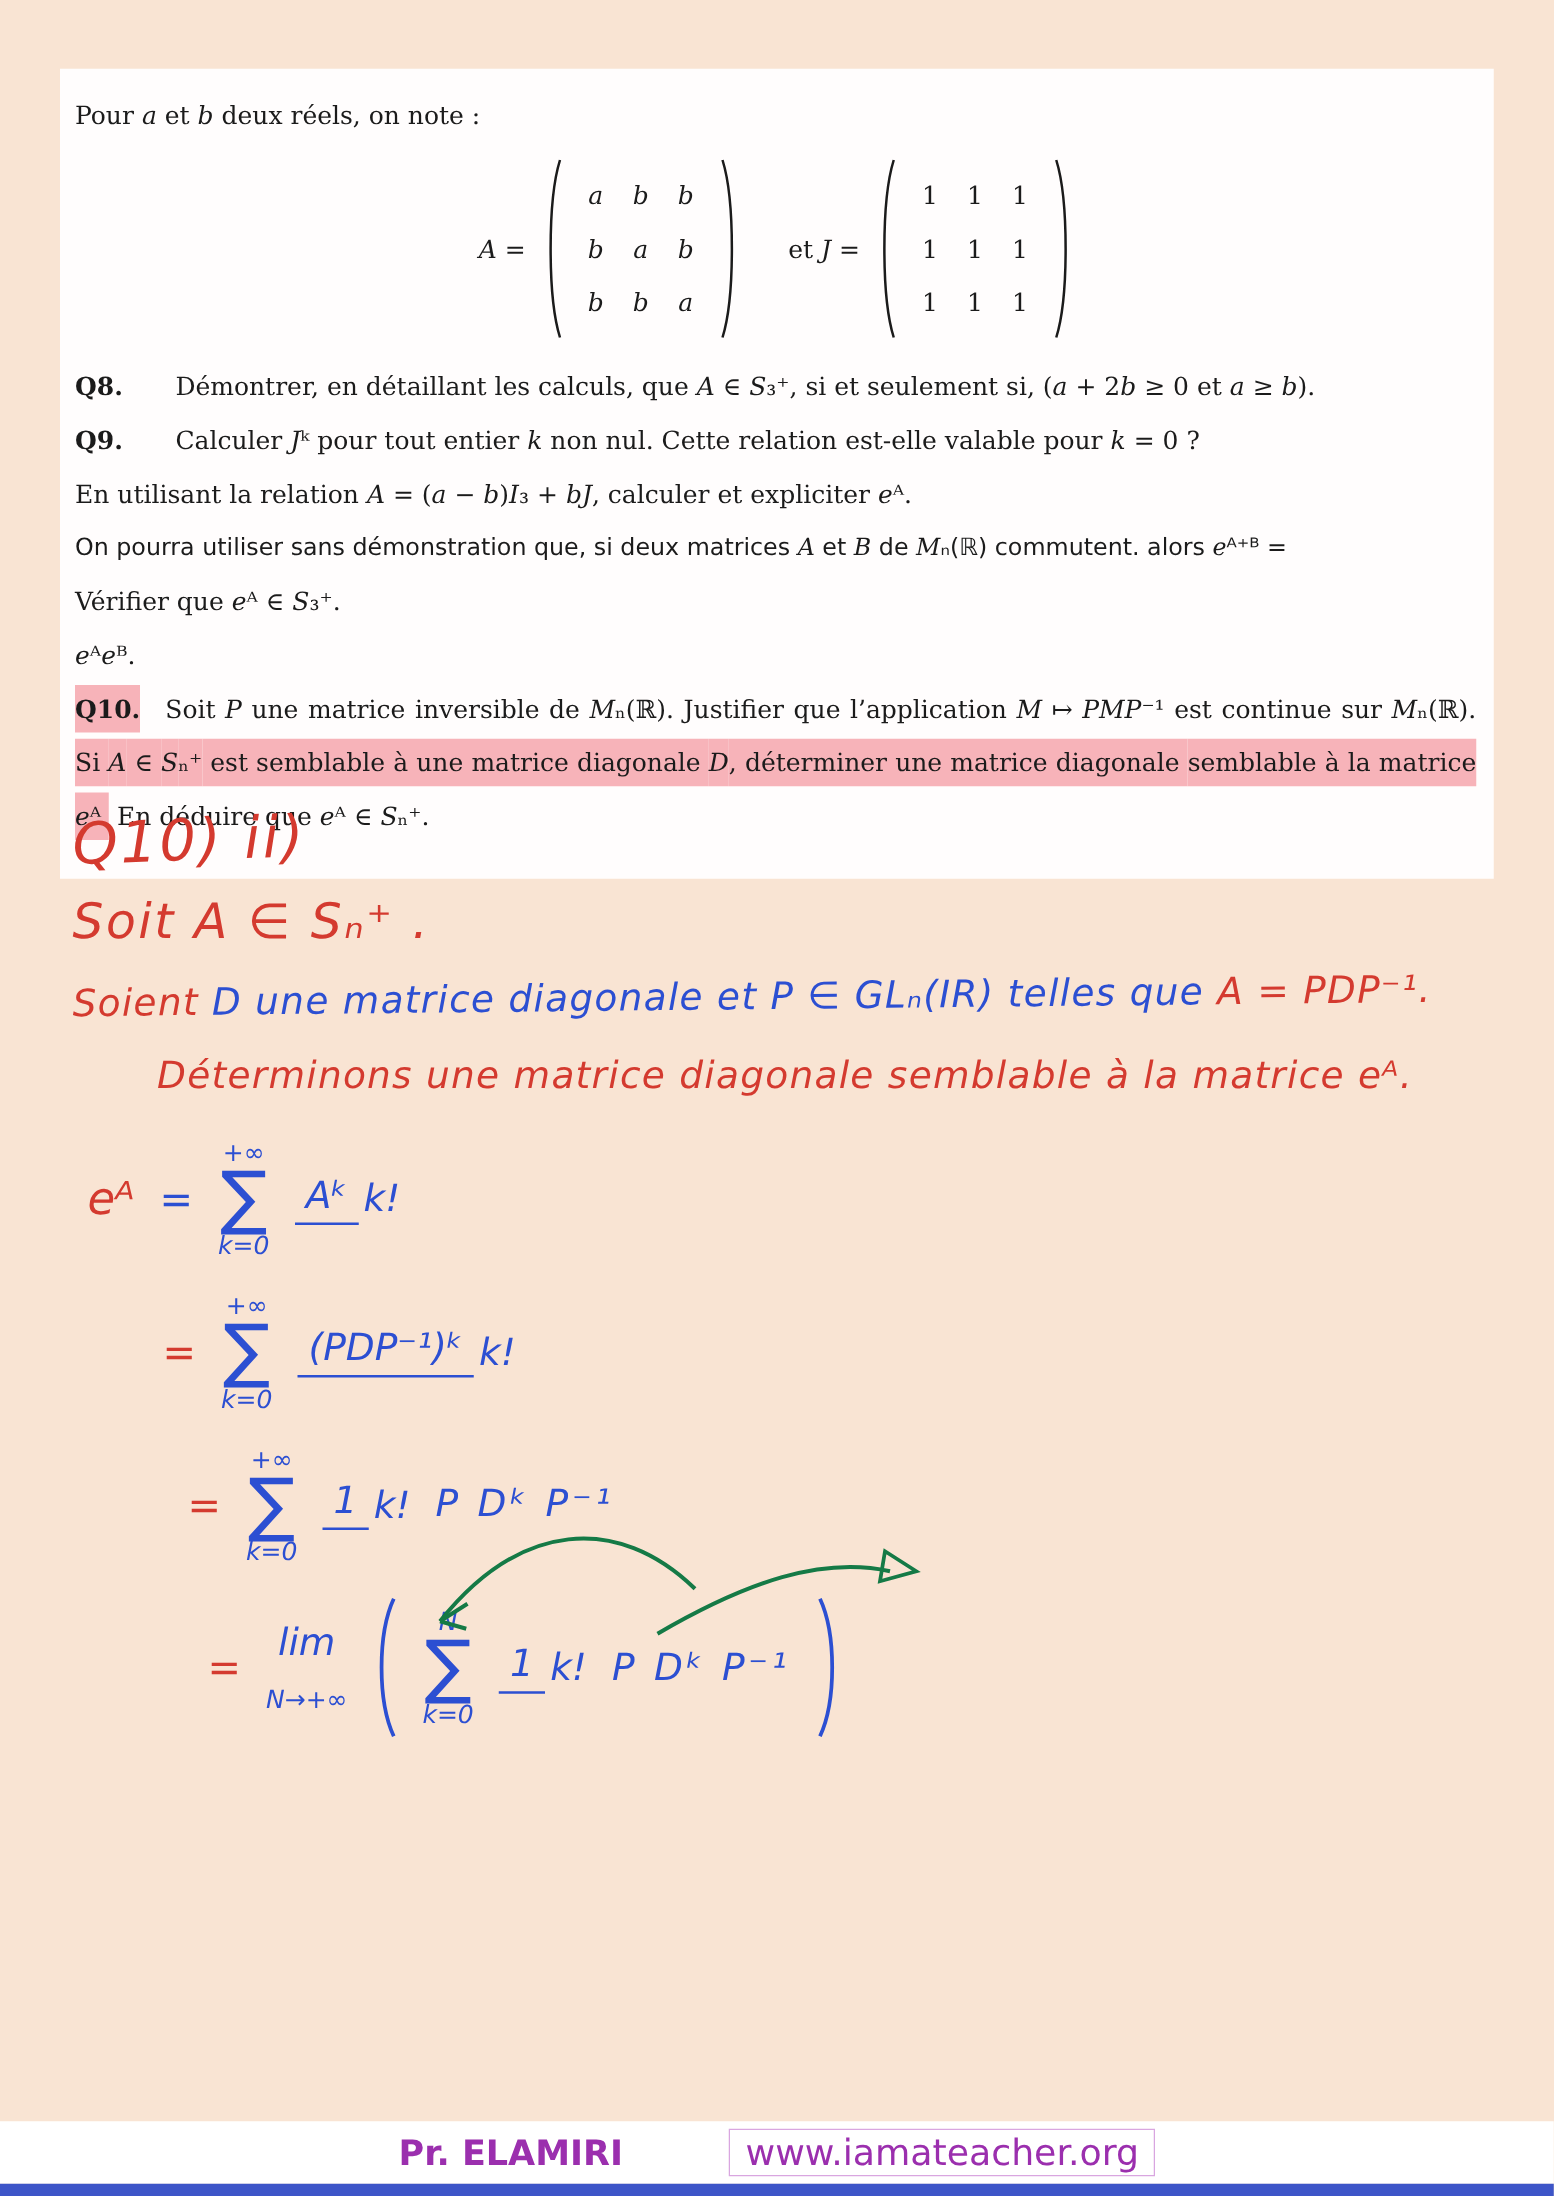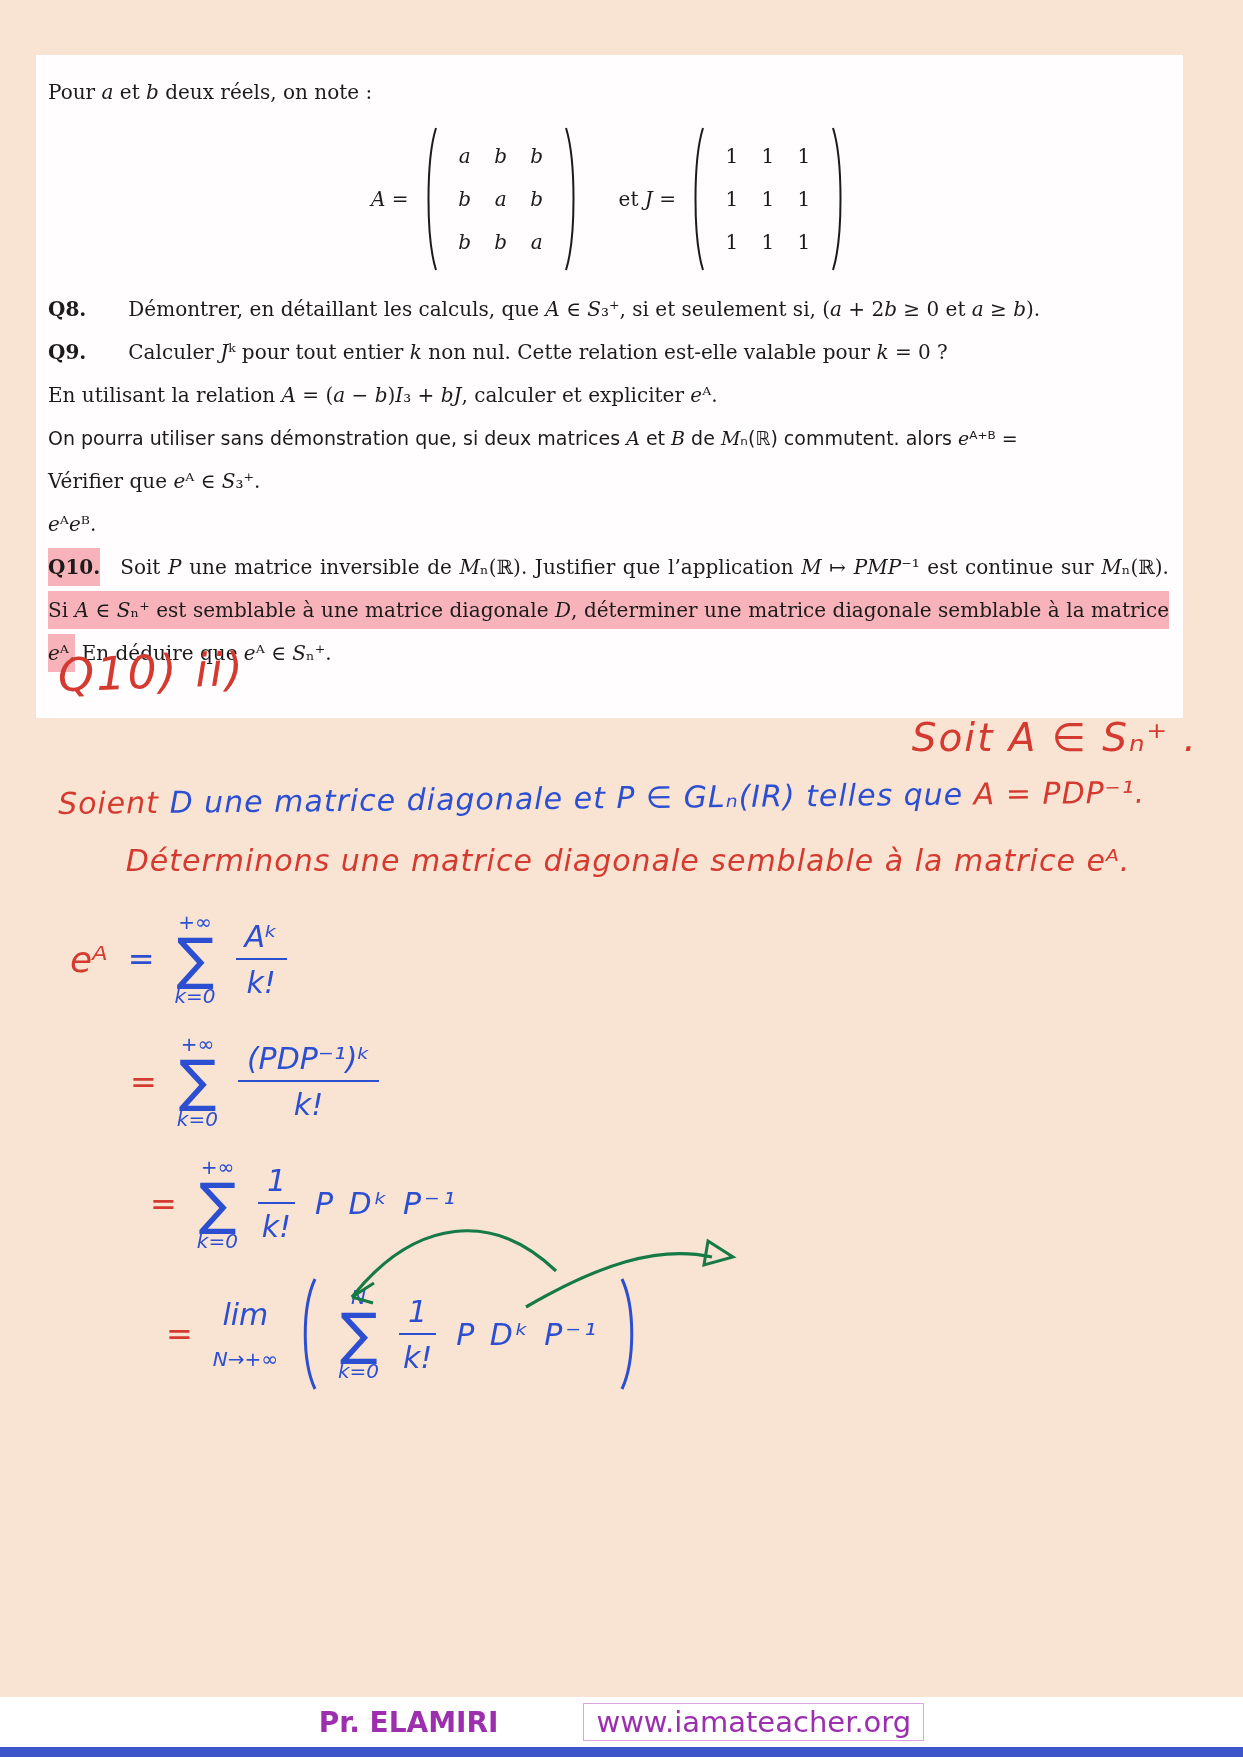--- a/index.html
+++ b/index.html
@@ -5,22 +5,22 @@
   * { margin:0; padding:0; box-sizing:border-box; }
   html,body { width:1243px; height:1757px; }
   body {
     position:relative; overflow:hidden;
     background: var(--page_bg, #f9e4d3);
     font-family:"DejaVu Serif","DejaVu Sans",serif;
     color:#1b1b1b;
   }
   
   .card {
-    position:absolute; left:36px; top:55px; width:1147px;
-    background:#fffdfd; padding:16px 14px 43px 12px;
+    position:absolute; left:48px; top:55px; width:1147px;
+    background:#fffdfd; padding:16px 14px 28px 12px;
   }
   .line { font-size:20px; line-height:43px; }
   .qlabel { font-weight:700; margin-right:42px; }
   .qlabel10 { font-weight:700; margin-right:20px; }
   .i { font-style:italic; font-family:"DejaVu Serif","DejaVu Sans",serif; }
   .hl { background:var(--pink,#f7b3b9); padding:7px 0; box-decoration-break:clone; -webkit-box-decoration-break:clone; }
   .sansline { font-family:"DejaVu Sans","Liberation Sans",sans-serif; font-size:19px; line-height:43px; }
   .justify { text-align:justify; }
   
   .matrix-row { display:flex; align-items:center; justify-content:center; gap:14px; margin:10px 0 6px; }
@@ -34,34 +34,34 @@
   .paren { display:block; }
   .gap-between { margin-left:26px; }
   
   .hand {
     position:absolute; top:645px; left:58px; width:1140px;
     font-family:"DejaVu Sans","Liberation Sans",sans-serif; font-style:italic;
   }
   .red   { color:var(--red,#d43a2f); }
   .blue  { color:var(--blue,#2c4fd2); }
   .hw-title { font-size:46px; transform:rotate(-2deg); width:max-content; letter-spacing:2px; }
-  .hw-soit  { font-size:39px; margin-top:16px; letter-spacing:2px;text-align:right; }
+  .hw-soit  { font-size:39px; margin-top:16px; letter-spacing:2px; }
   .hw-soient { font-size:30px; margin-top:20px; transform:rotate(-0.6deg); letter-spacing:1px; }
   .hw-det   { font-size:30px; margin-top:28px; letter-spacing:1px;text-align:center; }
   .hw-eq { display:flex; align-items:center; gap:20px; font-size:30px; }
   .eq1 { margin-top:34px; margin-left:12px; }
   .eq2 { margin-top:28px; margin-left:72px; }
   .eq3 { margin-top:28px; margin-left:92px; }
   .eq4 { margin-top:24px; margin-left:108px; position:relative; width:max-content; }
   .lhs { font-size:36px; }
   .eqsign { font-size:32px; }
   .bigop { display:inline-flex; flex-direction:column; align-items:center; line-height:1; gap:2px; }
   .op-top,.op-bot { font-size:20px; }
   .sigma { font-size:56px; line-height:0.9; font-style:normal; }
-  .frac { display:inline-flex; flex-direction:column; align-items:center; gap:4px; }
+  .frac { display:inline-flex; align-items:center; gap:4px; }
   .num { border-bottom:2.5px solid currentColor; padding:0 9px 4px; }
   .den { padding-top:1px; }
   .limop { display:inline-flex; flex-direction:column; align-items:center; font-size:30px; gap:15px; }
   .limsub { font-size:20px; }
   .rest { letter-spacing:3px; }
   .arrows { position:absolute; left:60px; top:-84px; pointer-events:none; }
   
   .footer {
     position:absolute; left:0; bottom:10px; width:100%; height:50px;
     background:#ffffff; display:flex; align-items:center; justify-content:center; gap:85px;

